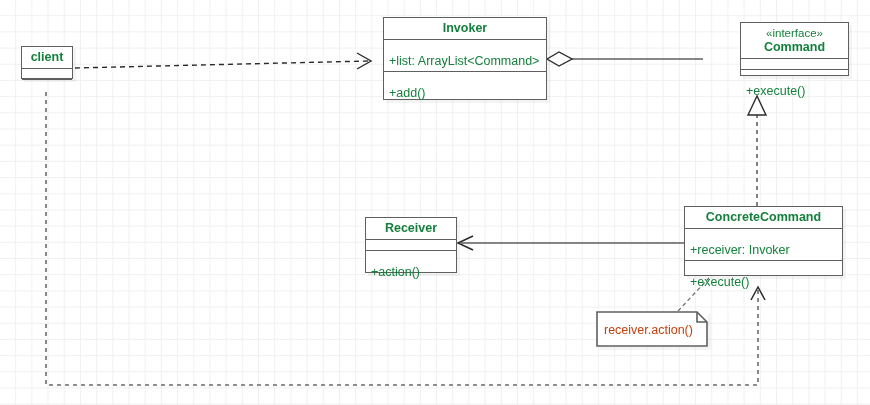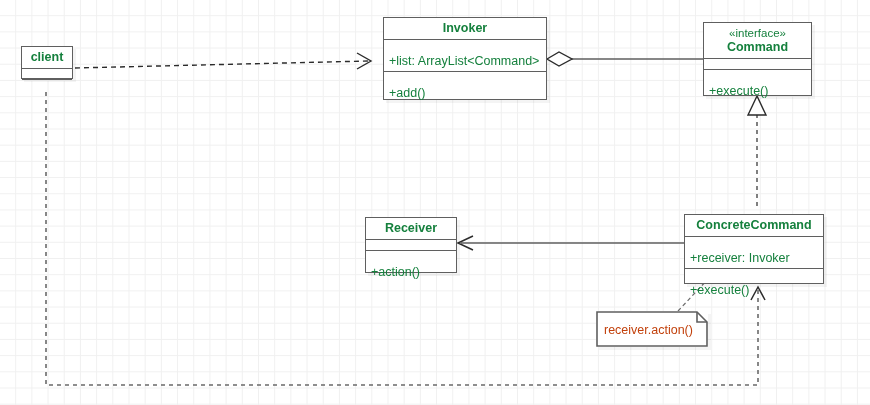--- a/index.html
+++ b/index.html
@@ -142,32 +142,32 @@
 <div class="umlbox" style="left:383px; top:17px; width:164px; height:83px;">
   <div class="compartment cname">Invoker</div>
   <div class="compartment">
     <div class="attr-row">+list: ArrayList&lt;Command&gt;</div>
   </div>
   <div class="compartment">
     <div class="op-row">+add()</div>
   </div>
 </div>
 
-<div class="umlbox" style="left:703px; top:22px; width:109px; height:74px;">
+<div class="umlbox" style="left:740px; top:22px; width:109px; height:54px;">
   <div class="compartment cname">
     <div class="stereo">«interface»</div>
     <div>Command</div>
   </div>
   <div class="compartment empty-compartment"></div>
   <div class="compartment">
     <div class="op-row">+execute()</div>
   </div>
 </div>
 
-<div class="umlbox" style="left:684px; top:214px; width:140px; height:70px;">
+<div class="umlbox" style="left:684px; top:206px; width:159px; height:70px;">
   <div class="compartment cname">ConcreteCommand</div>
   <div class="compartment">
     <div class="attr-row">+receiver: Invoker</div>
   </div>
   <div class="compartment">
     <div class="op-row">+execute()</div>
   </div>
 </div>
 
 <div class="umlbox" style="left:365px; top:217px; width:92px; height:56px;">

